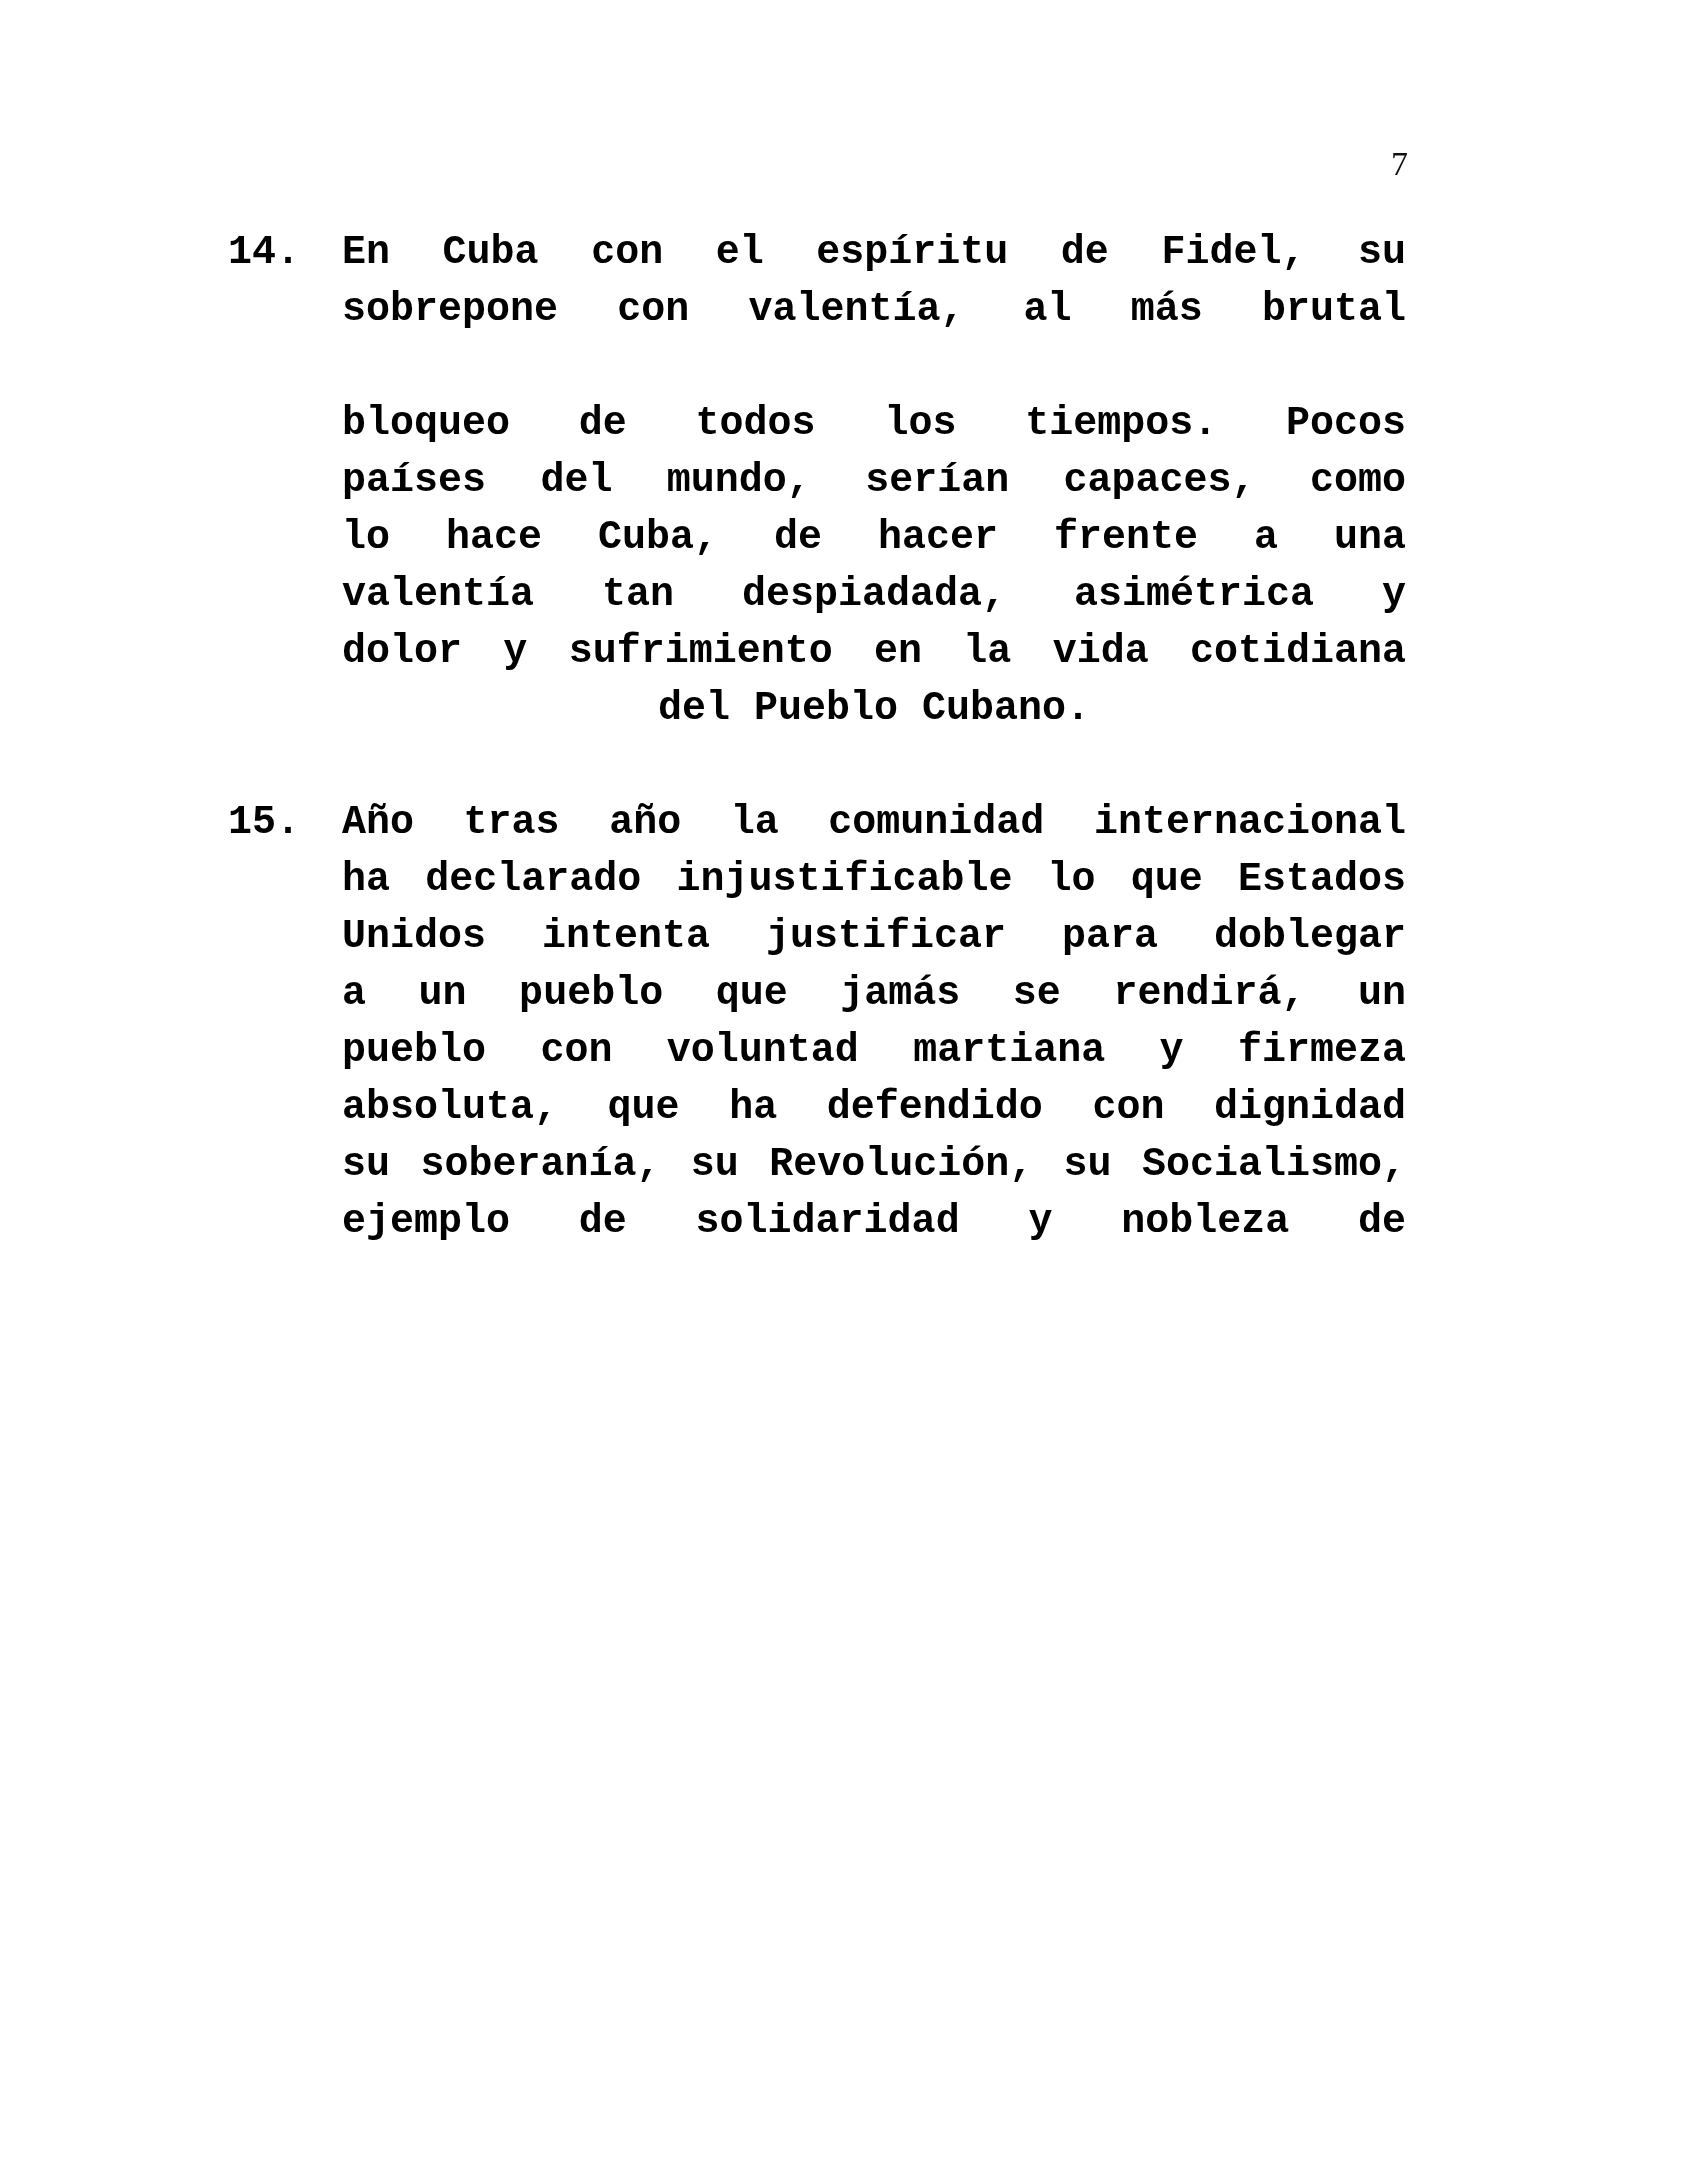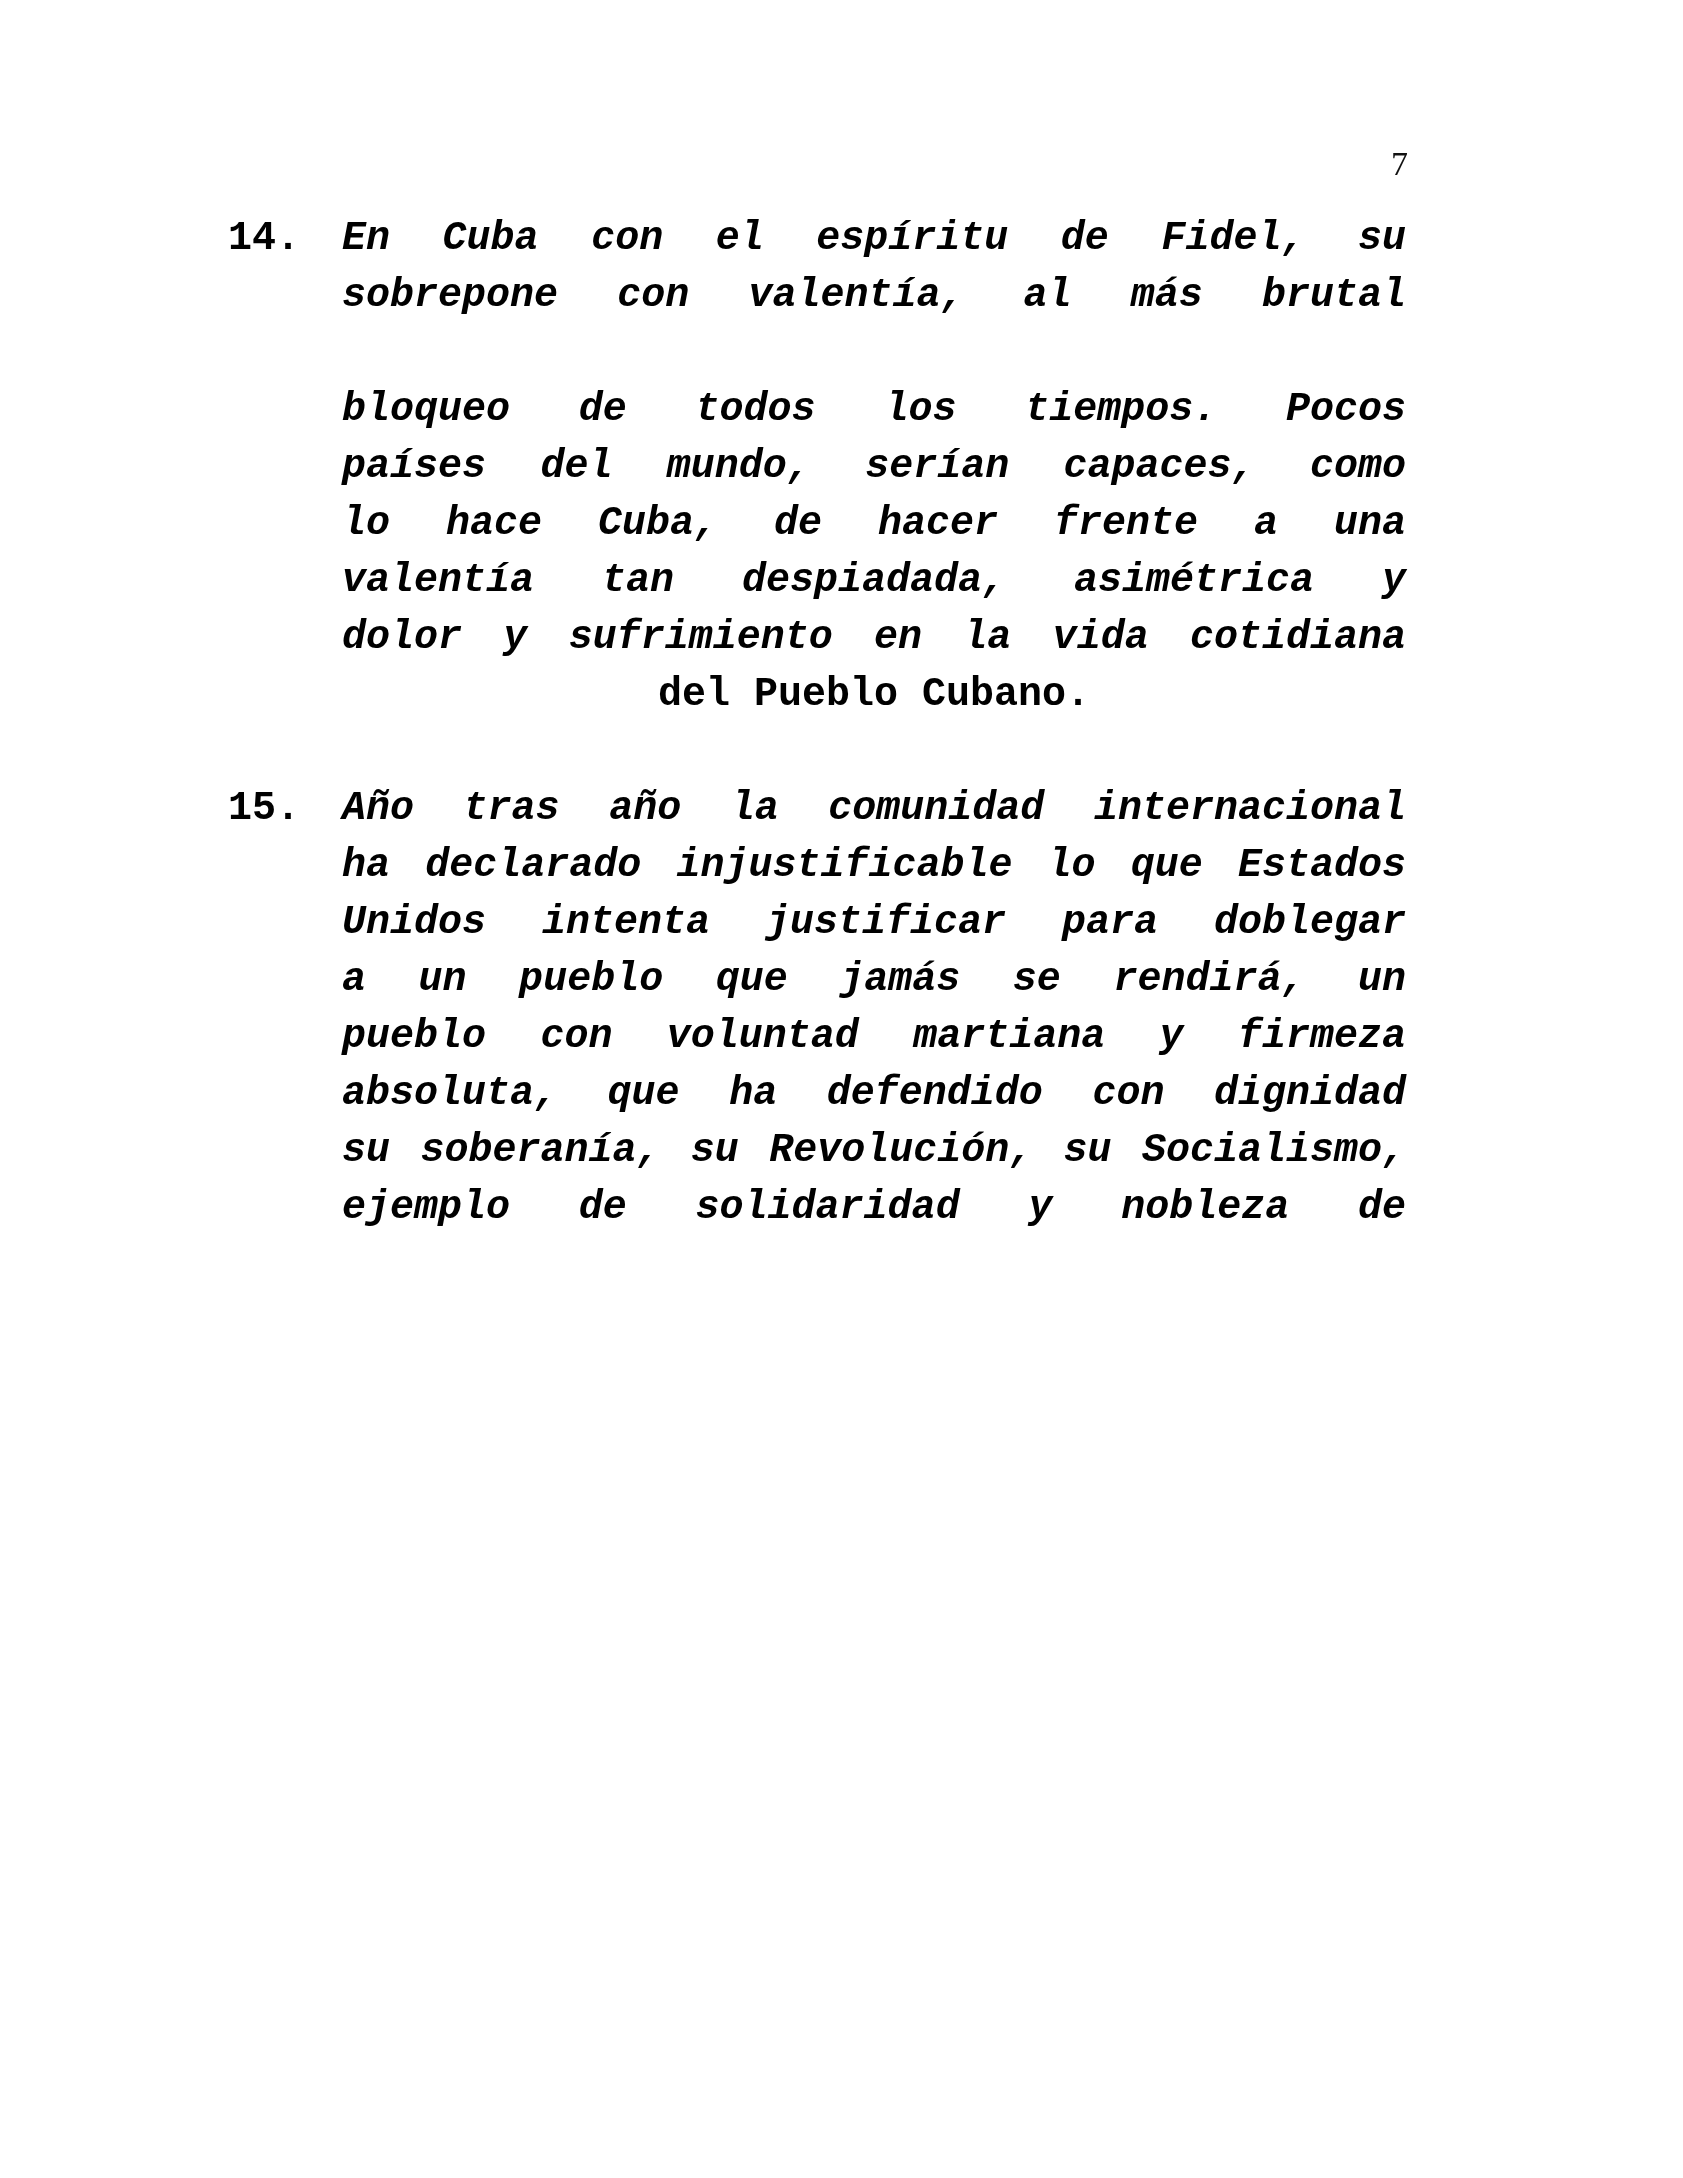--- a/index.html
+++ b/index.html
@@ -24,21 +24,21 @@
     position: absolute;
     top: 145px;
     right: 275px;
     font-family: "Liberation Serif", "DejaVu Serif", serif;
     font-size: 34px;
     font-weight: 400;
     color: #111111;
   }
   .content {
     position: absolute;
-    top: 210px;
+    top: 224px;
     left: 228px;
     width: 1178px;
   }
   .item {
     display: flex;
     align-items: flex-start;
   }
   .marker {
     width: 114px;
     flex: 0 0 114px;
@@ -56,21 +56,20 @@
     font-size: 40px;
     line-height: 57px;
     color: #000000;
     text-align: center;
     white-space: nowrap;
   }
   .line.j {
     white-space: normal;
     text-align: justify;
     text-align-last: justify;
-    font-style: italic;
   }
   .blank-line {
     height: 57px;
   }
   .para-gap {
     height: 57px;
   }
 </style>
 </head>
 <body>

